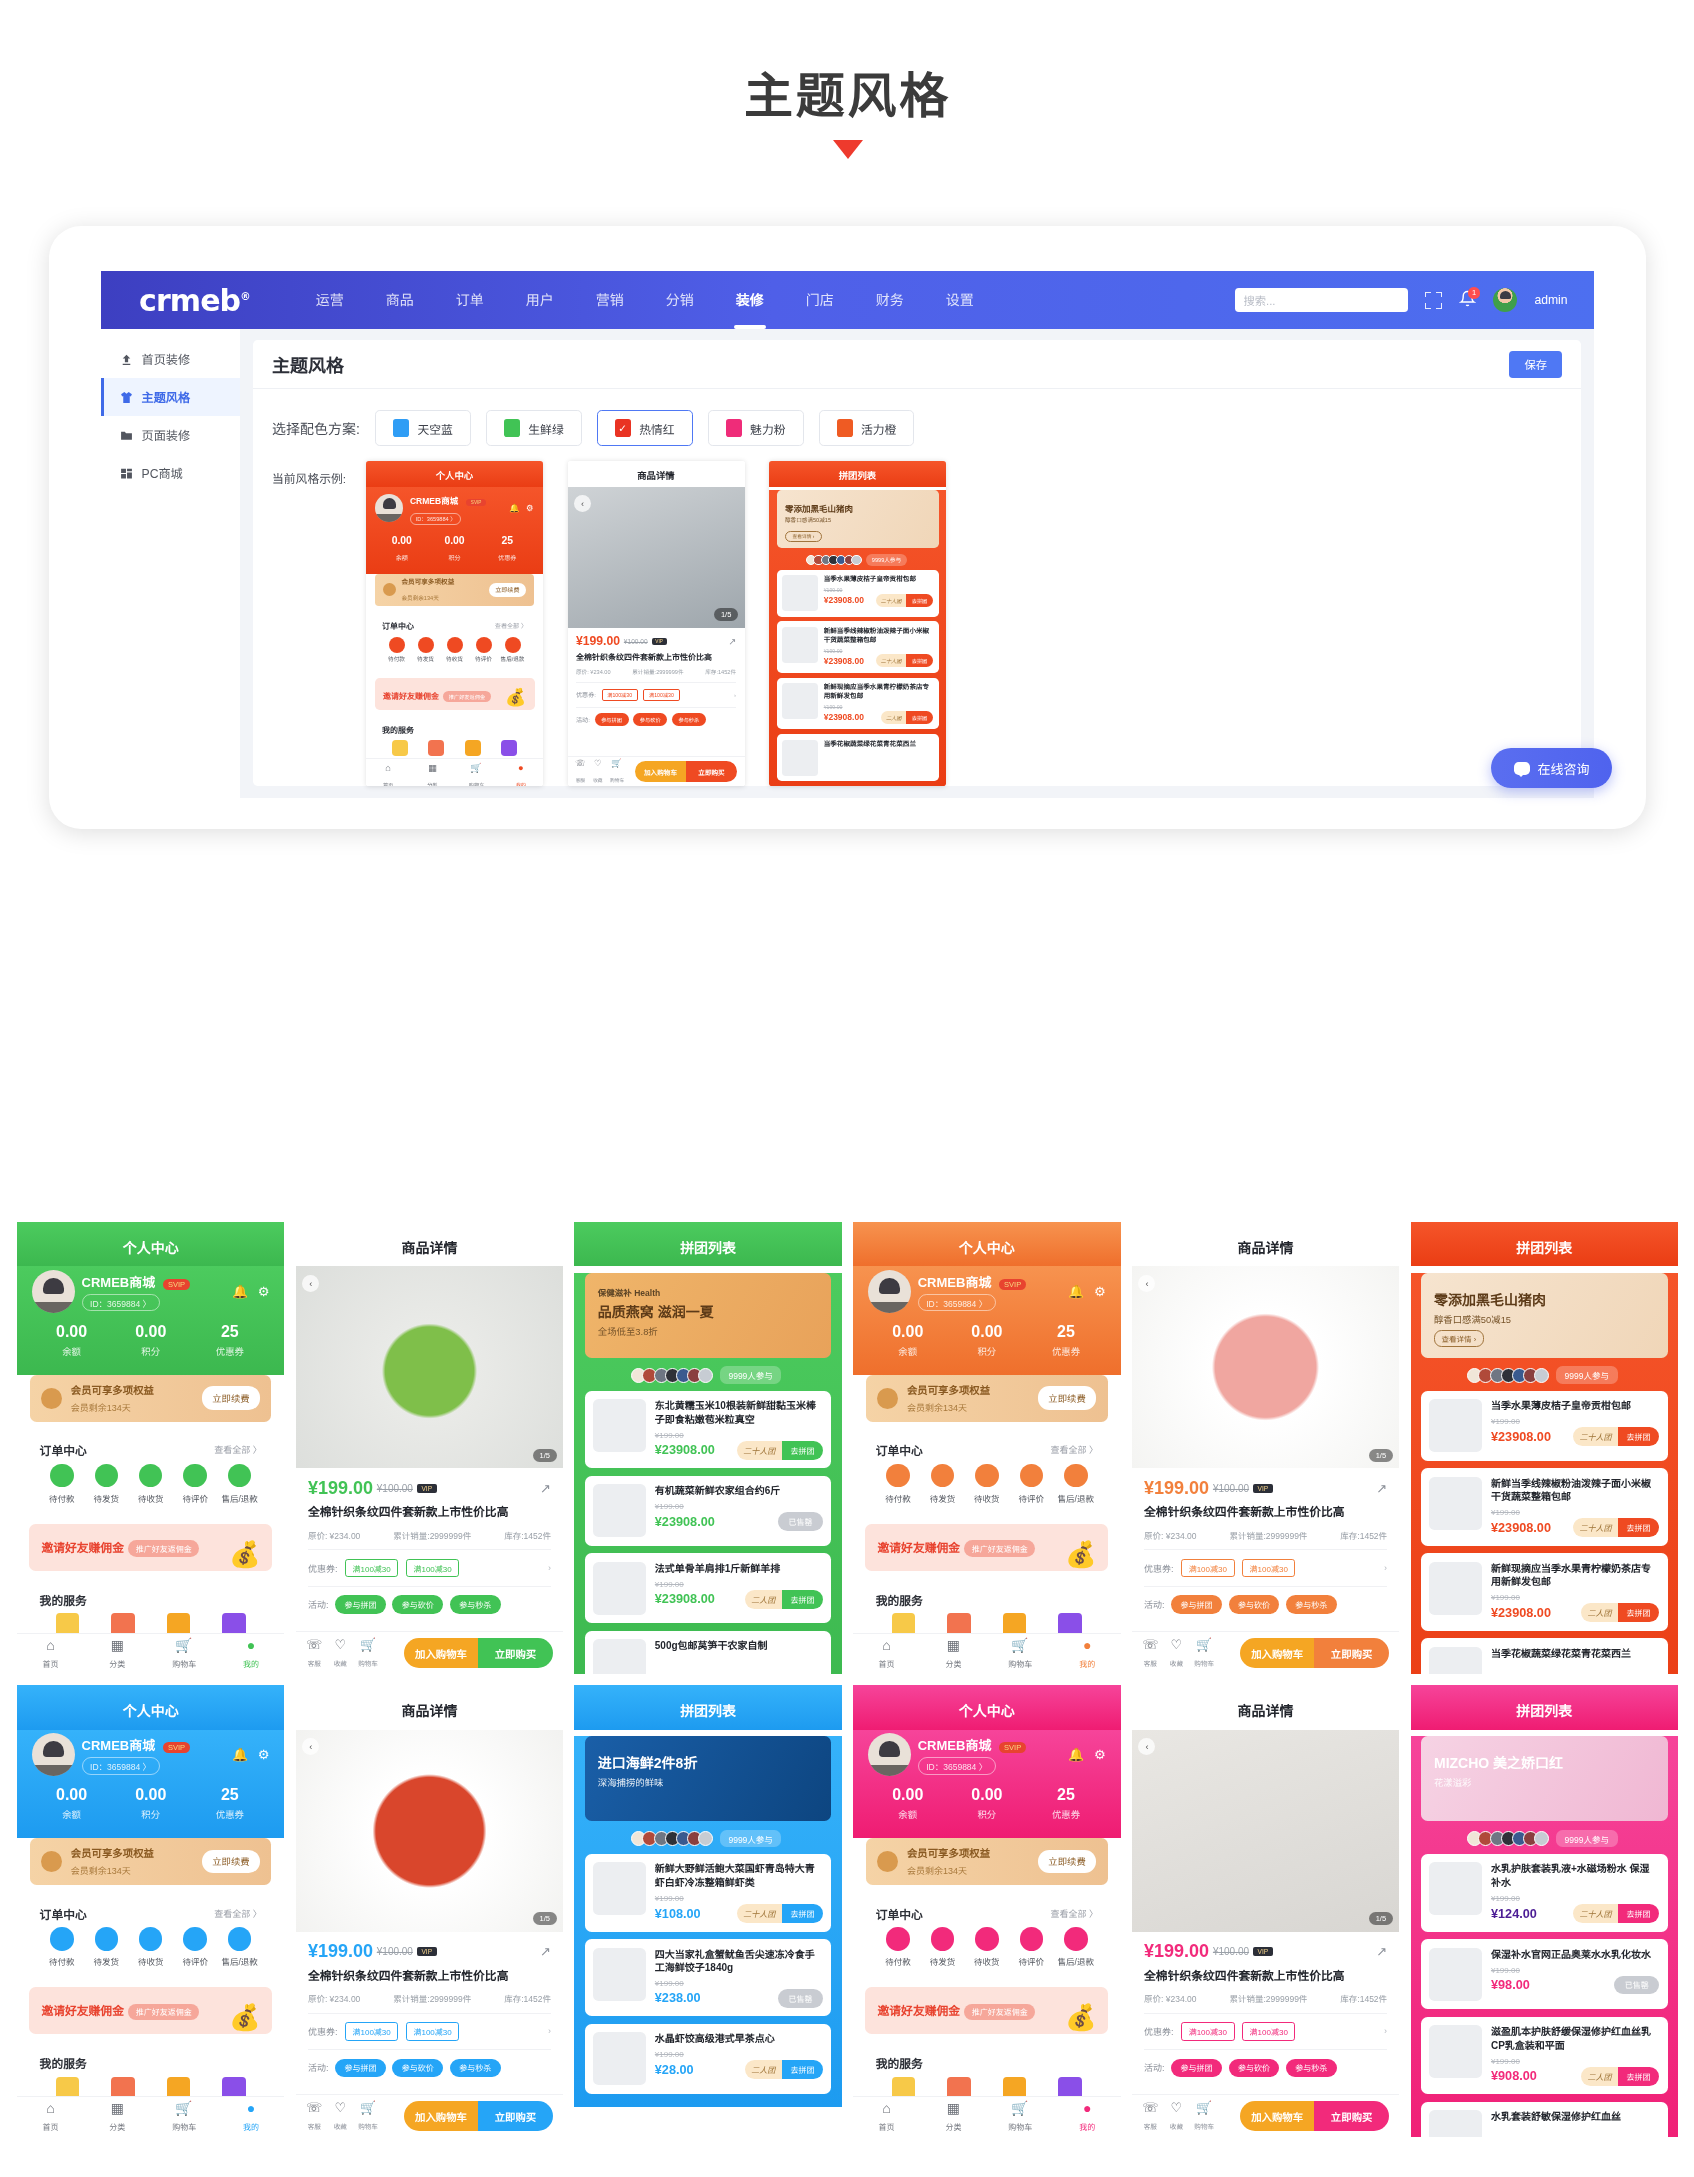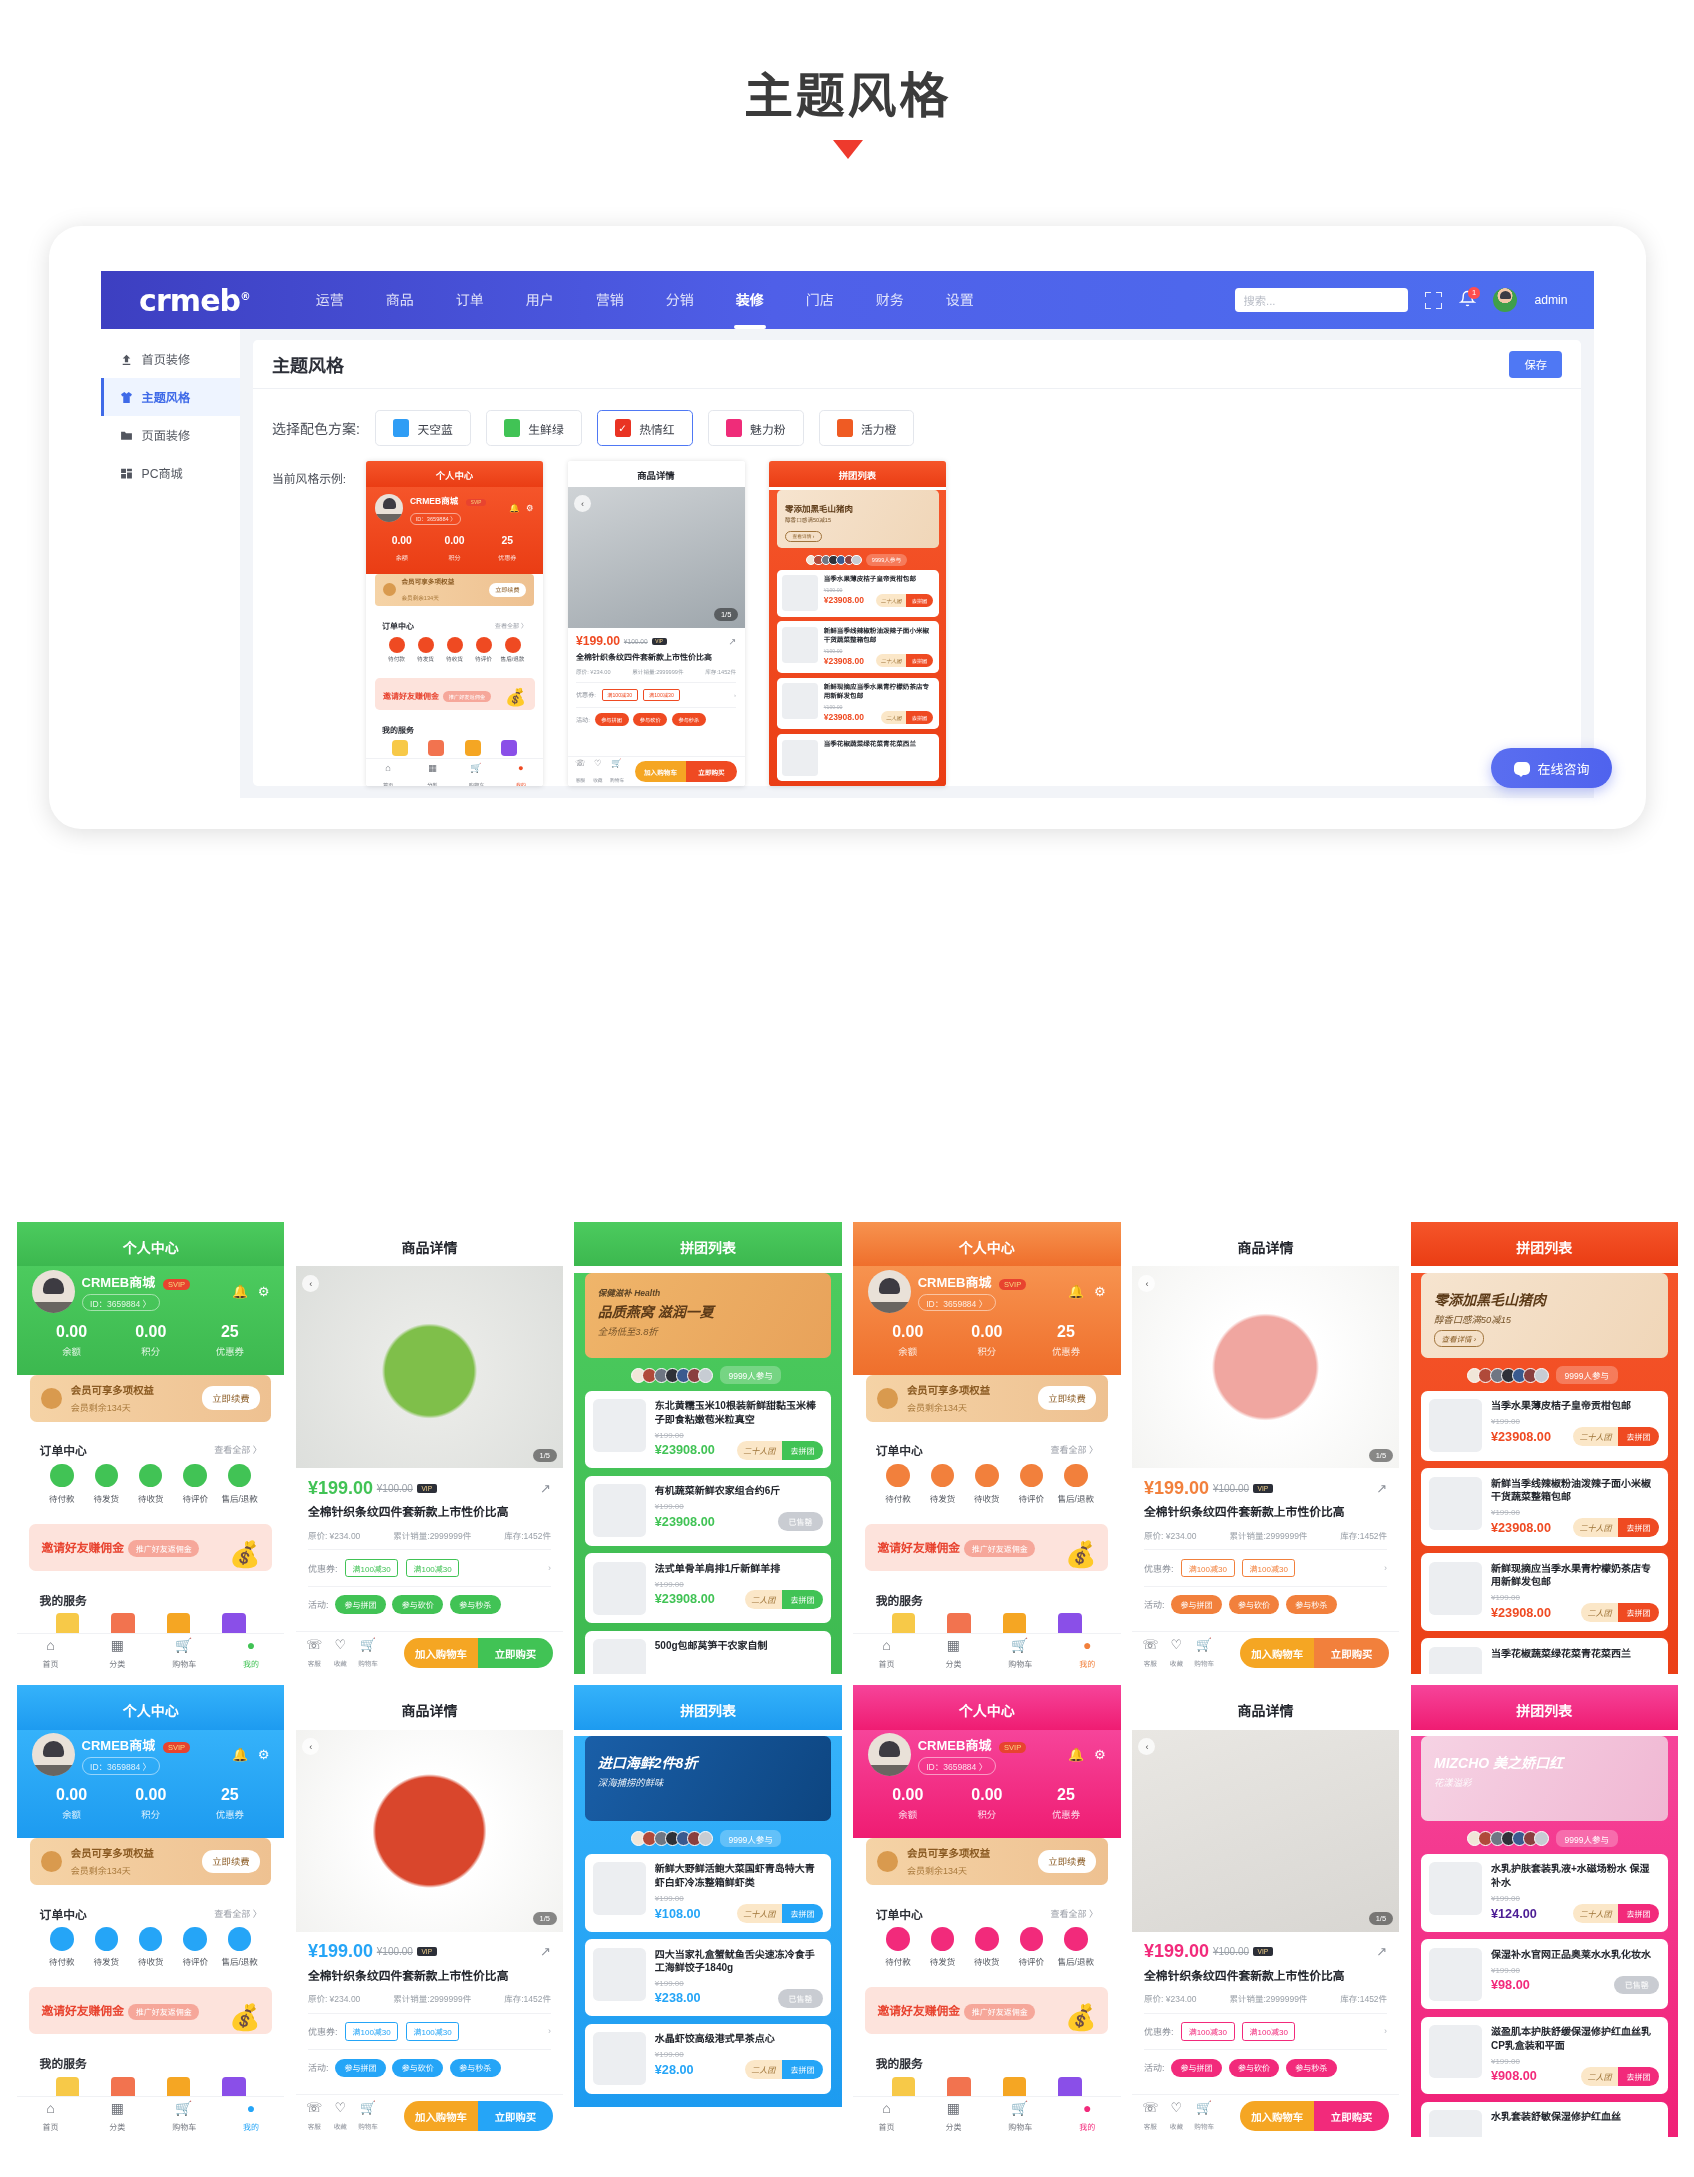--- a/index.html
+++ b/index.html
@@ -267,21 +267,21 @@
   .big .pd-cp { font-size: 9px; padding: 8.5px 0; gap:7.5px;}
   .big .cp-tag { font-size: 8px; padding: 2.8px 6.6px; border-radius:2.8px;}
   .big .pd-act { font-size: 9px; padding: 8.5px 0; gap:6.6px;}
   .big .act-tag { font-size: 8px; padding: 3.8px 9.4px; border-radius:10.4px;}
   .big .pd-bar { height: 43px; padding: 5.6px 10.4px; gap:11.3px;}
   .big .pd-bar .mini i { font-size: 13px; }
   .big .pd-bar .mini span { font-size: 6.6px; }
   .big .buy-grp { width: 149px; height: 30px; border-radius:17px;}
   .big .buy-grp div { font-size: 10.4px; }
 
-  .big .gl-banner { margin: 6.6px 10.4px 0; height: 85px; border-radius:6.6px;font-style:italic;}
+  .big .gl-banner { margin: 6.6px 10.4px 0; height: 85px; border-radius:6.6px;}
   .big .gl-join { padding: 8.5px 0 6.6px; gap:6.6px;}
   .big .gl-ava i { width: 15px; height:15px; margin-left:-3.8px;}
   .big .gl-join span { font-size: 8.5px; padding:2.8px 8.5px;}
   .big .gl-item { margin: 0 10.4px 7.5px; border-radius:6.6px; padding:8.5px; gap:8.5px;}
   .big .gl-thumb { width: 53px; height:53px; border-radius:5.6px;}
   .big .gl-name { font-size: 10px; }
   .big .gl-old { font-size: 8px; margin-top:4.7px;}
   .big .gl-price { font-size: 12.7px; }
   .big .gl-btn { height: 19px; border-radius:10.4px;}
   .big .gl-btn .a { font-size: 8px; padding:0 6.6px;}

